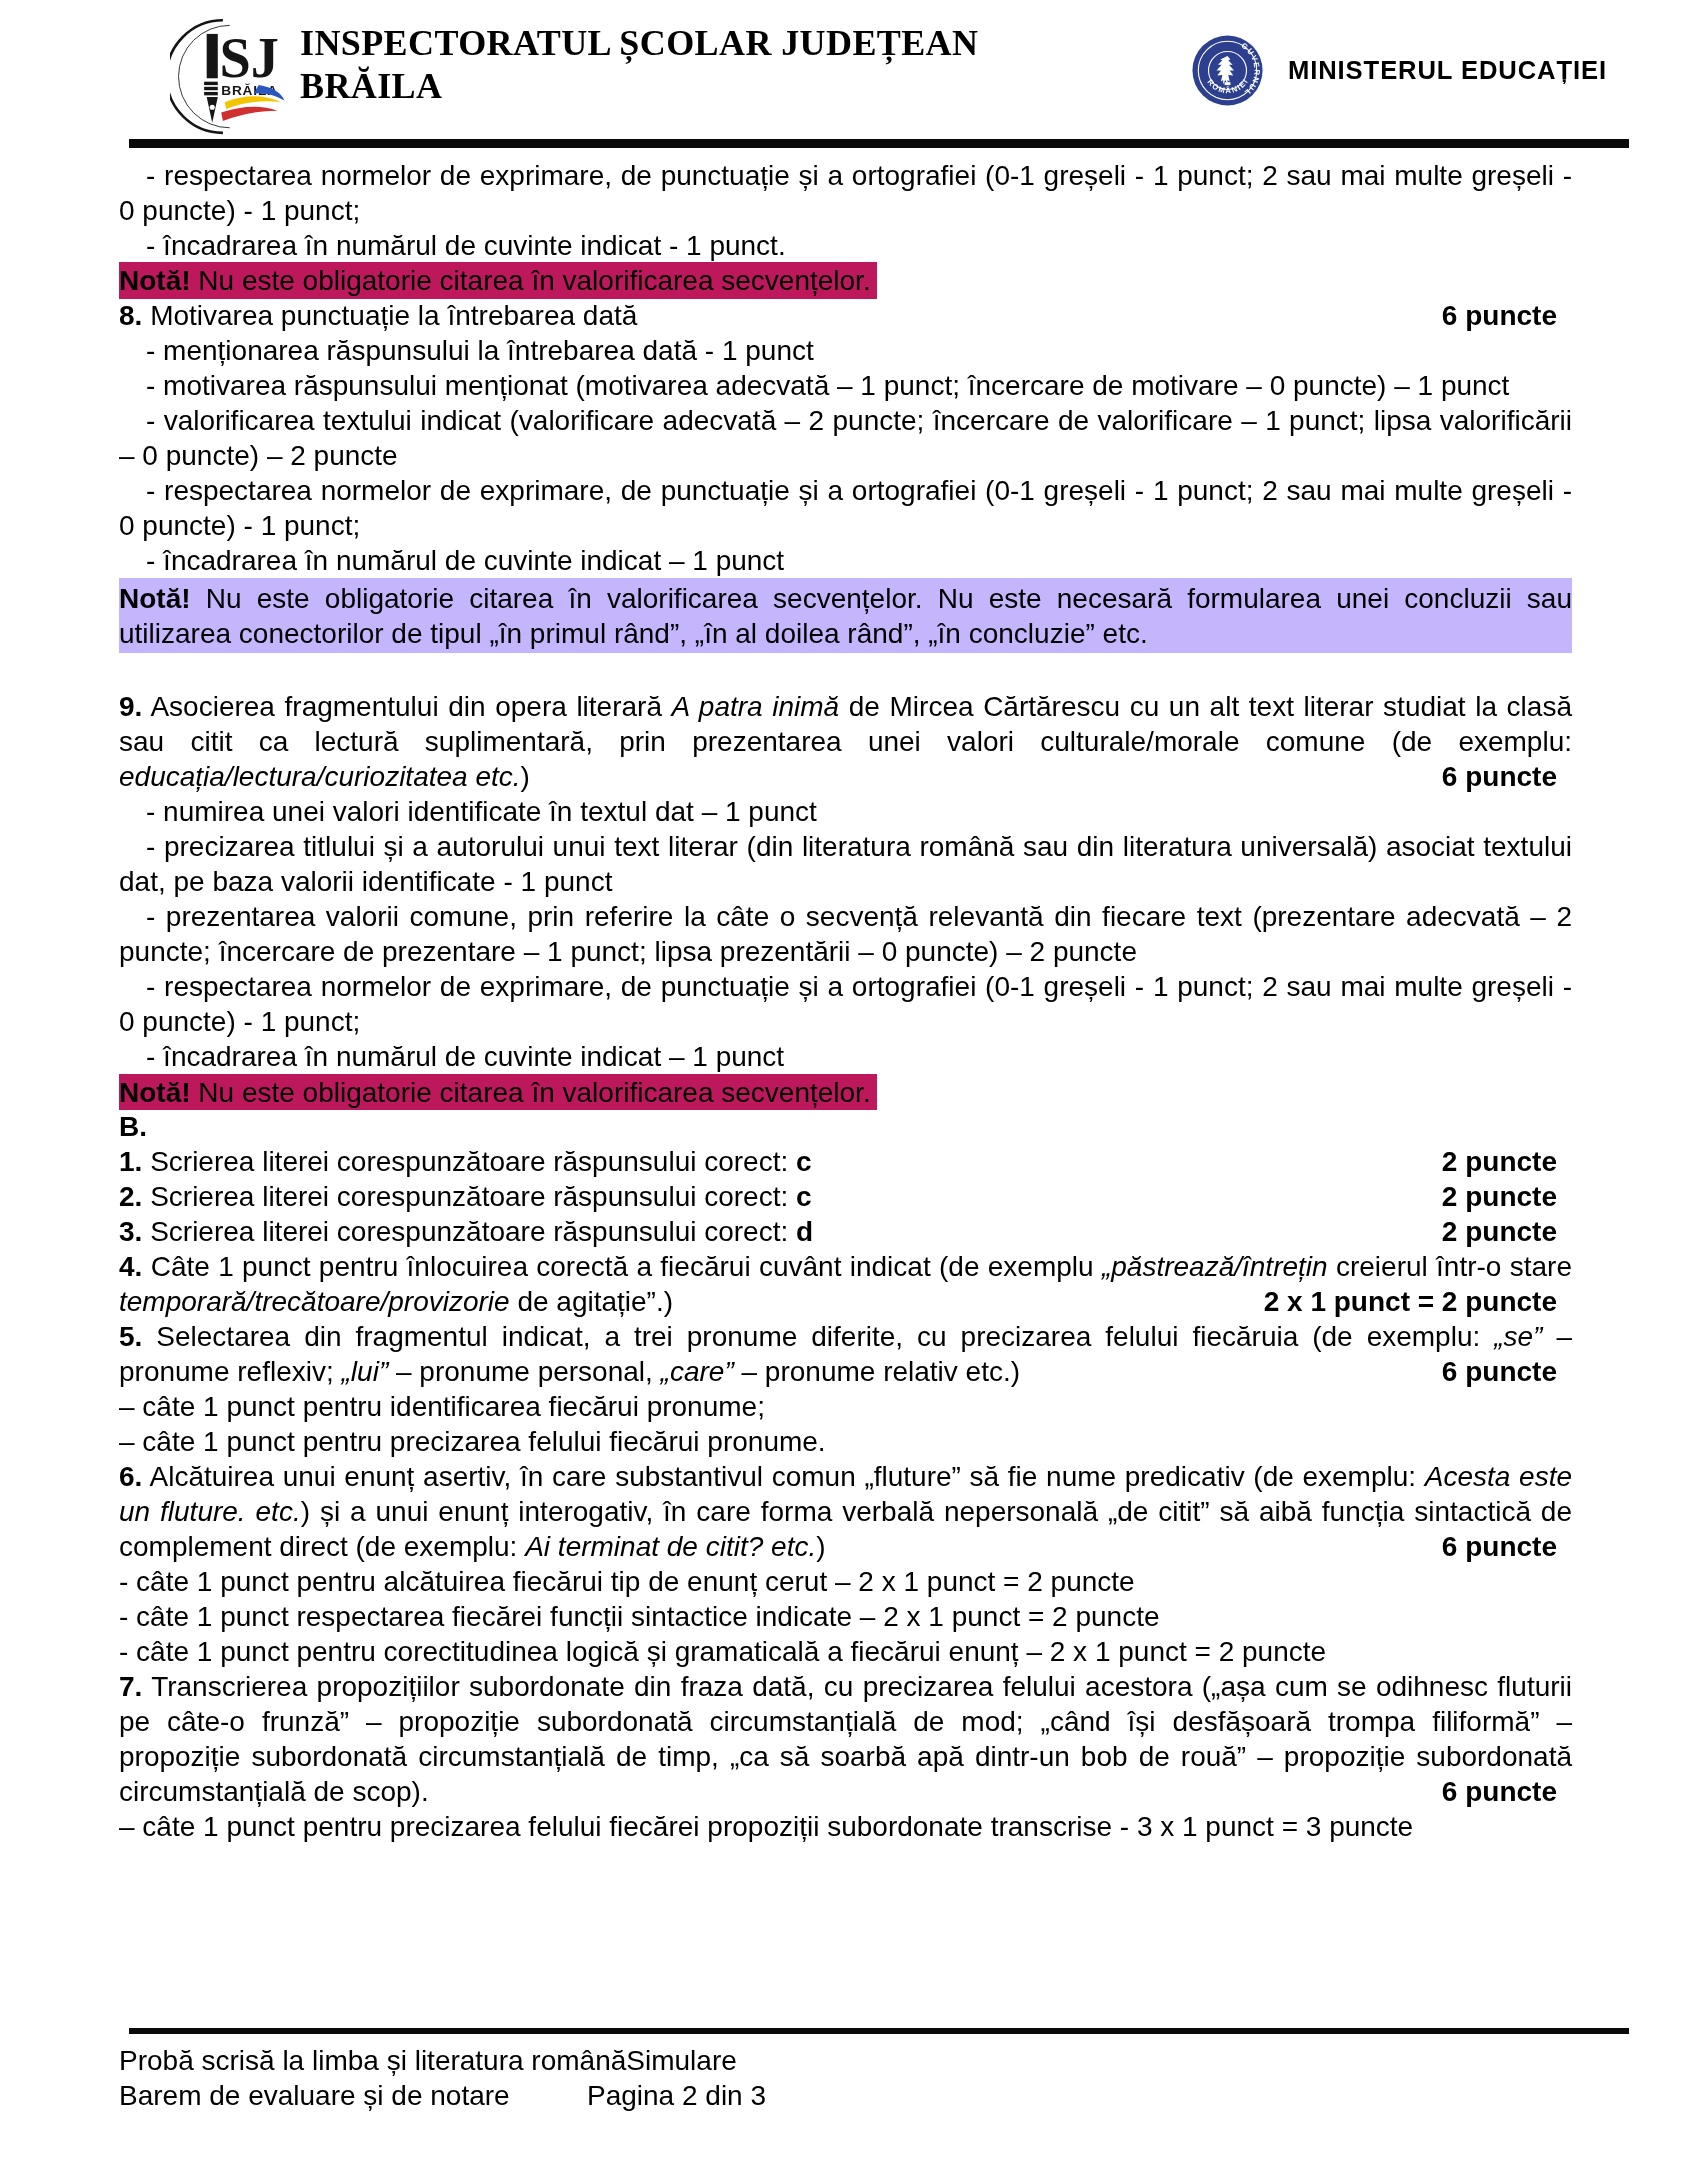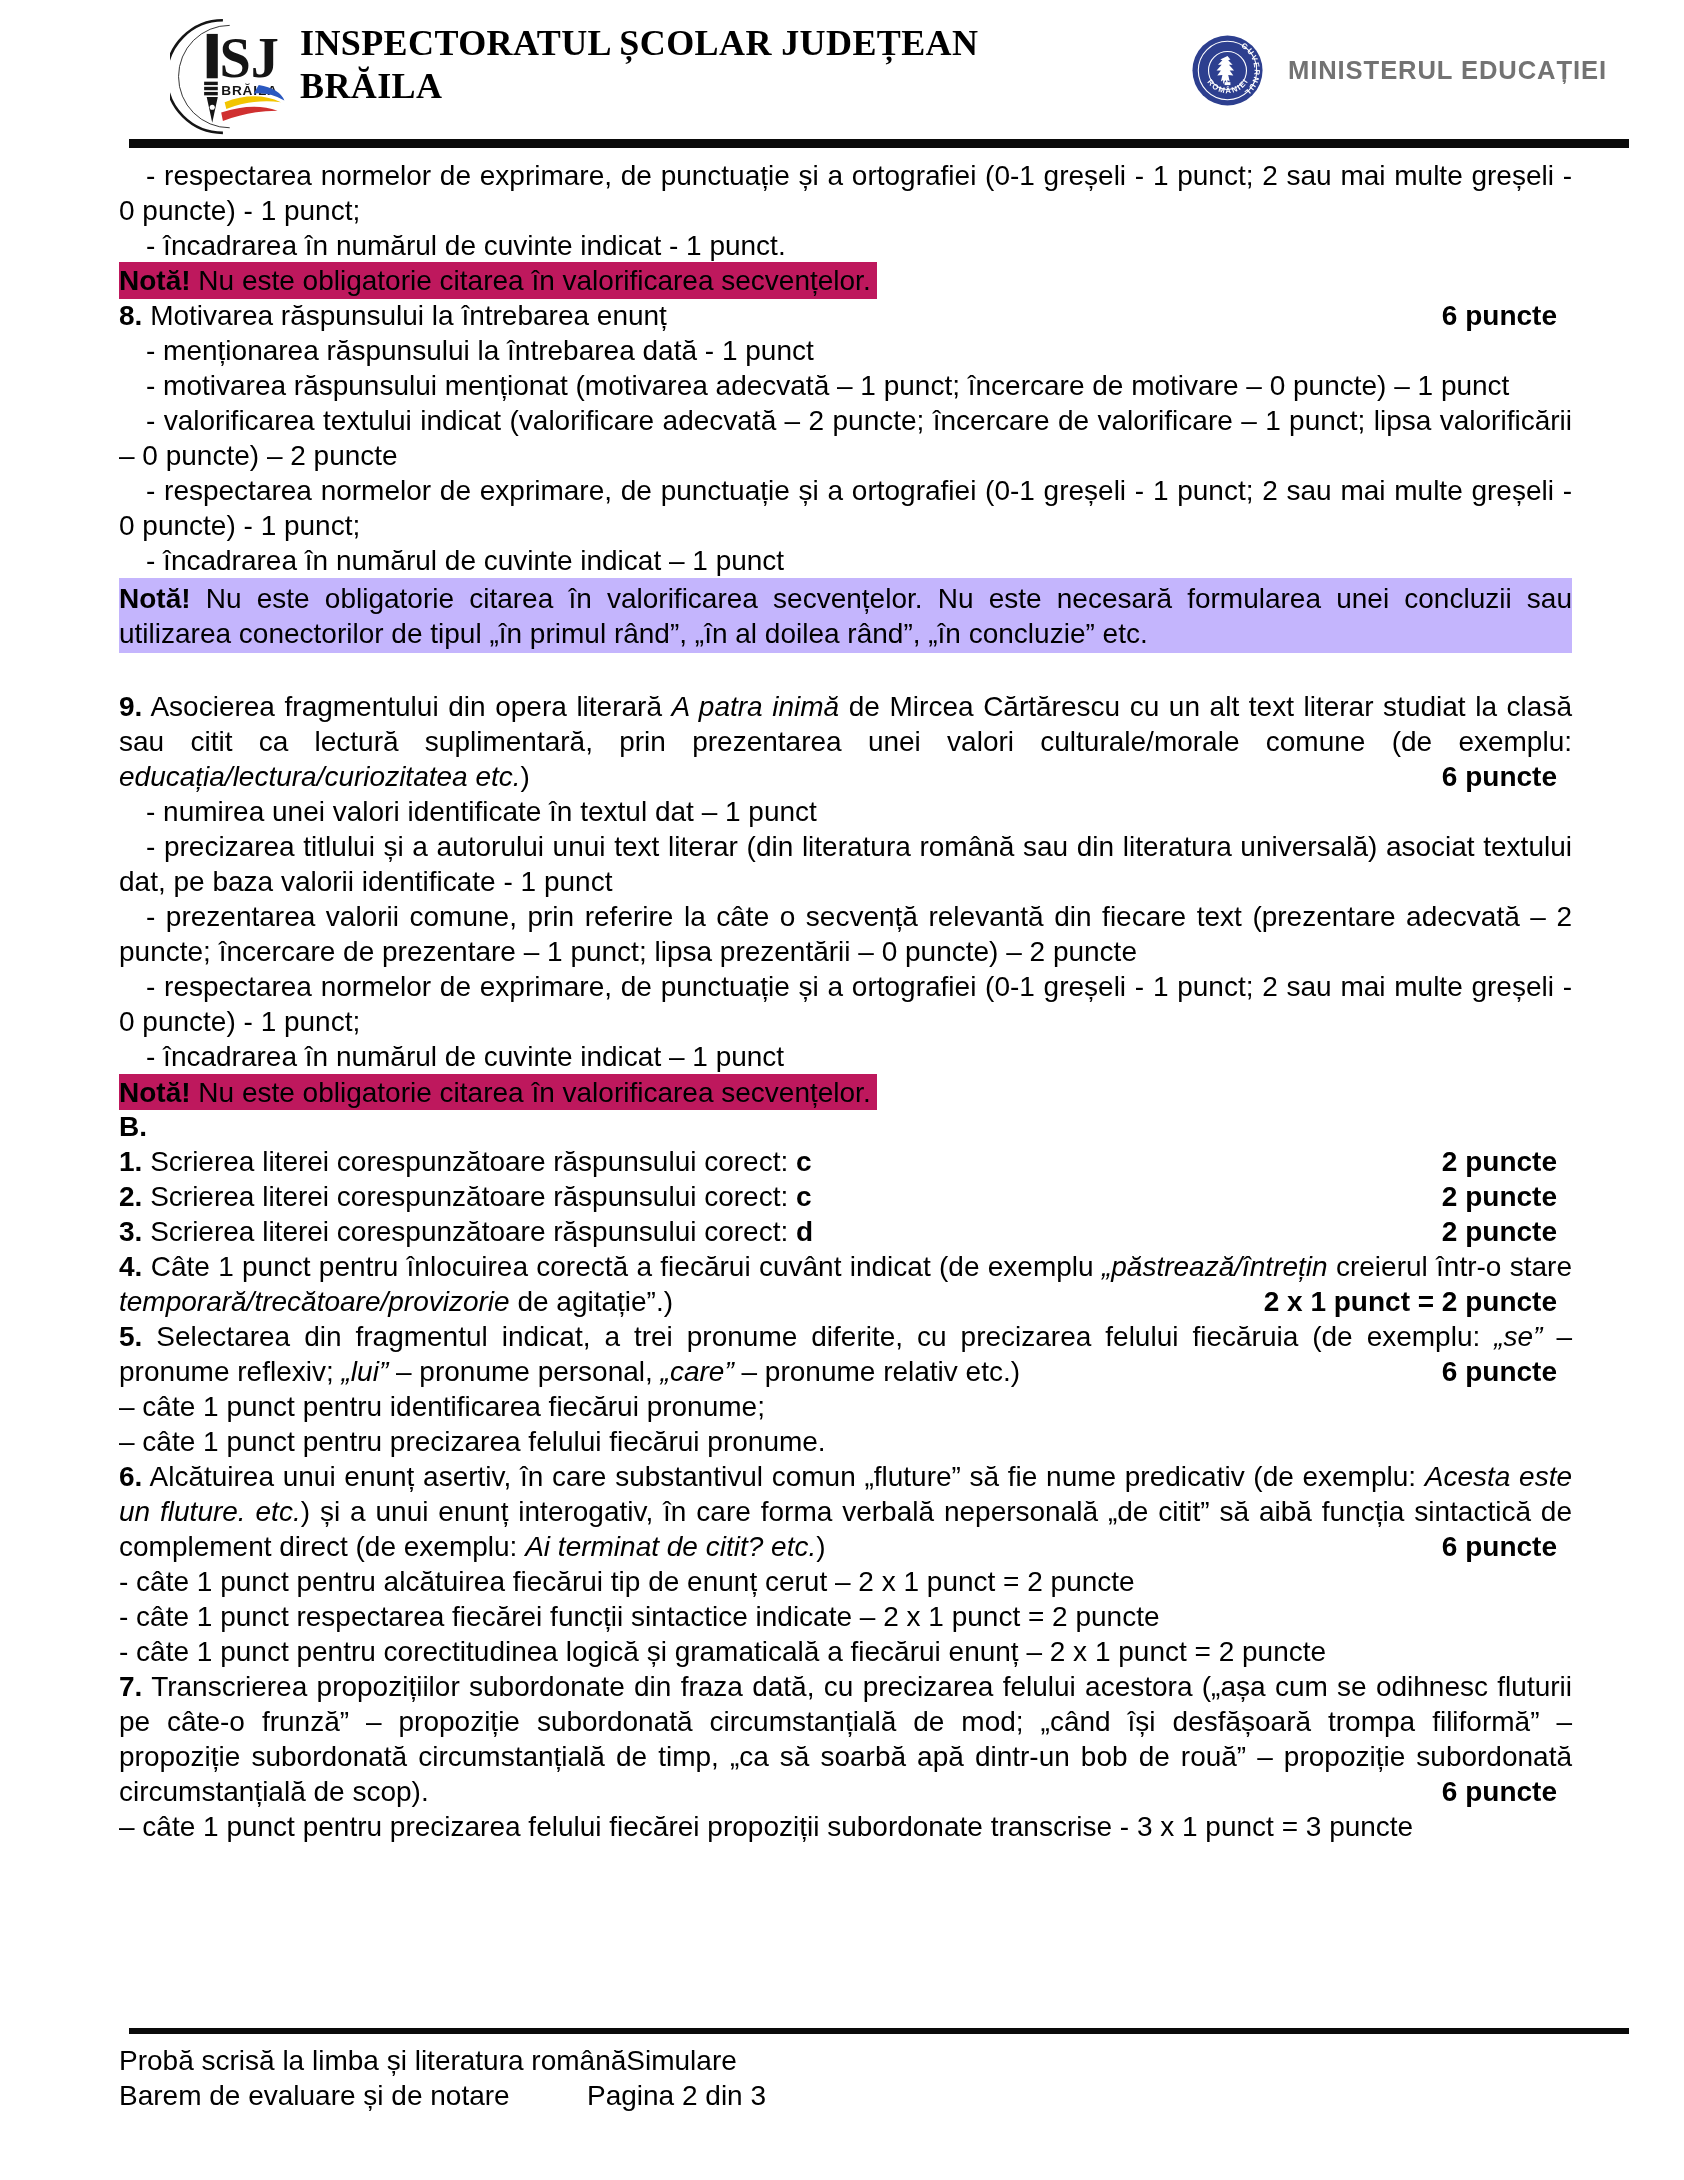--- a/index.html
+++ b/index.html
@@ -10,21 +10,21 @@
   
   .header{position:absolute;left:0;top:0;width:100%;height:145px;}
   .isj-logo{position:absolute;left:170px;top:15.3px;width:128px;height:124px;}
   .org-name{
     position:absolute;left:300px;top:22px;
     font-family:"Liberation Serif", serif;font-weight:bold;
     font-size:36px;line-height:43px;letter-spacing:0.4px;
   }
   .ministry{position:absolute;left:1191px;top:34px;display:flex;align-items:center;gap:24px;}
   .ministry-label{
-    font-weight:bold;font-size:25.6px;letter-spacing:0.9px;color:#737373;
+    font-weight:bold;font-size:25.6px;letter-spacing:0.9px;color:#000000;
   }
   .rule{position:absolute;left:129px;right:56px;background:#0a0a0a;}
   .rule-top{top:139px;height:8.5px;}
   .rule-bottom{top:2028px;height:6px;}
   
   .doc{
     position:absolute;left:119px;right:113px;top:158px;
     font-size:28px;line-height:35px;
   }
   p.para{margin:0;position:relative;}
@@ -102,21 +102,21 @@
       <span class="ministry-label">MINISTERUL EDUCAȚIEI</span>
     </div>
   </div>
 
   <div class="rule rule-top"></div>
 
   <main class="doc">
       <p class="para ind1 just"><span>- respectarea normelor de exprimare, de punctuație și a ortografiei (0-1 greșeli - 1 punct; 2 sau mai multe greșeli - 0 puncte) - 1 punct;</span></p>
       <p class="para ind1"><span>- încadrarea în numărul de cuvinte indicat - 1 punct.</span></p>
       <p class="para "><span class="hl"><span class="b">Notă!</span><span> Nu este obligatorie citarea în valorificarea secvențelor.</span></span></p>
-      <p class="para "><span class="b">8.</span><span> Motivarea răspunsului la întrebarea enunț</span><span class="points">6 puncte</span></p>
+      <p class="para "><span class="b">8.</span><span> Motivarea punctuație la întrebarea dată</span><span class="points">6 puncte</span></p>
       <p class="para ind1"><span>- menționarea răspunsului la întrebarea dată - 1 punct</span></p>
       <p class="para ind1 just"><span>- motivarea răspunsului menționat (motivarea adecvată – 1 punct; încercare de motivare – 0 puncte) – 1 punct</span></p>
       <p class="para ind1 just"><span>- valorificarea textului indicat (valorificare adecvată – 2 puncte; încercare de valorificare – 1 punct; lipsa valorificării – 0 puncte) – 2 puncte</span></p>
       <p class="para ind1 just"><span>- respectarea normelor de exprimare, de punctuație și a ortografiei (0-1 greșeli - 1 punct; 2 sau mai multe greșeli - 0 puncte) - 1 punct;</span></p>
       <p class="para ind1"><span>- încadrarea în numărul de cuvinte indicat – 1 punct</span></p>
       <p class="para just hl-block"><span class="b">Notă!</span><span> Nu este obligatorie citarea în valorificarea secvențelor. Nu este necesară formularea unei concluzii sau utilizarea conectorilor de tipul „în primul rând”, „în al doilea rând”, „în concluzie” etc.</span></p>
       <p class="spacer"></p>
       <p class="para just"><span class="b">9.</span><span> Asocierea fragmentului din opera literară </span><span class="i">A patra inimă</span><span> de Mircea Cărtărescu cu un alt text literar studiat la clasă sau citit ca lectură suplimentară, prin prezentarea unei valori culturale/morale comune (de exemplu: </span><span class="i">educația/lectura/curiozitatea etc.</span><span>)</span><span class="points">6 puncte</span></p>
       <p class="para ind1"><span>- numirea unei valori identificate în textul dat – 1 punct</span></p>
       <p class="para ind1 just"><span>- precizarea titlului și a autorului unui text literar (din literatura română sau din literatura universală) asociat textului dat, pe baza valorii identificate - 1 punct</span></p>

